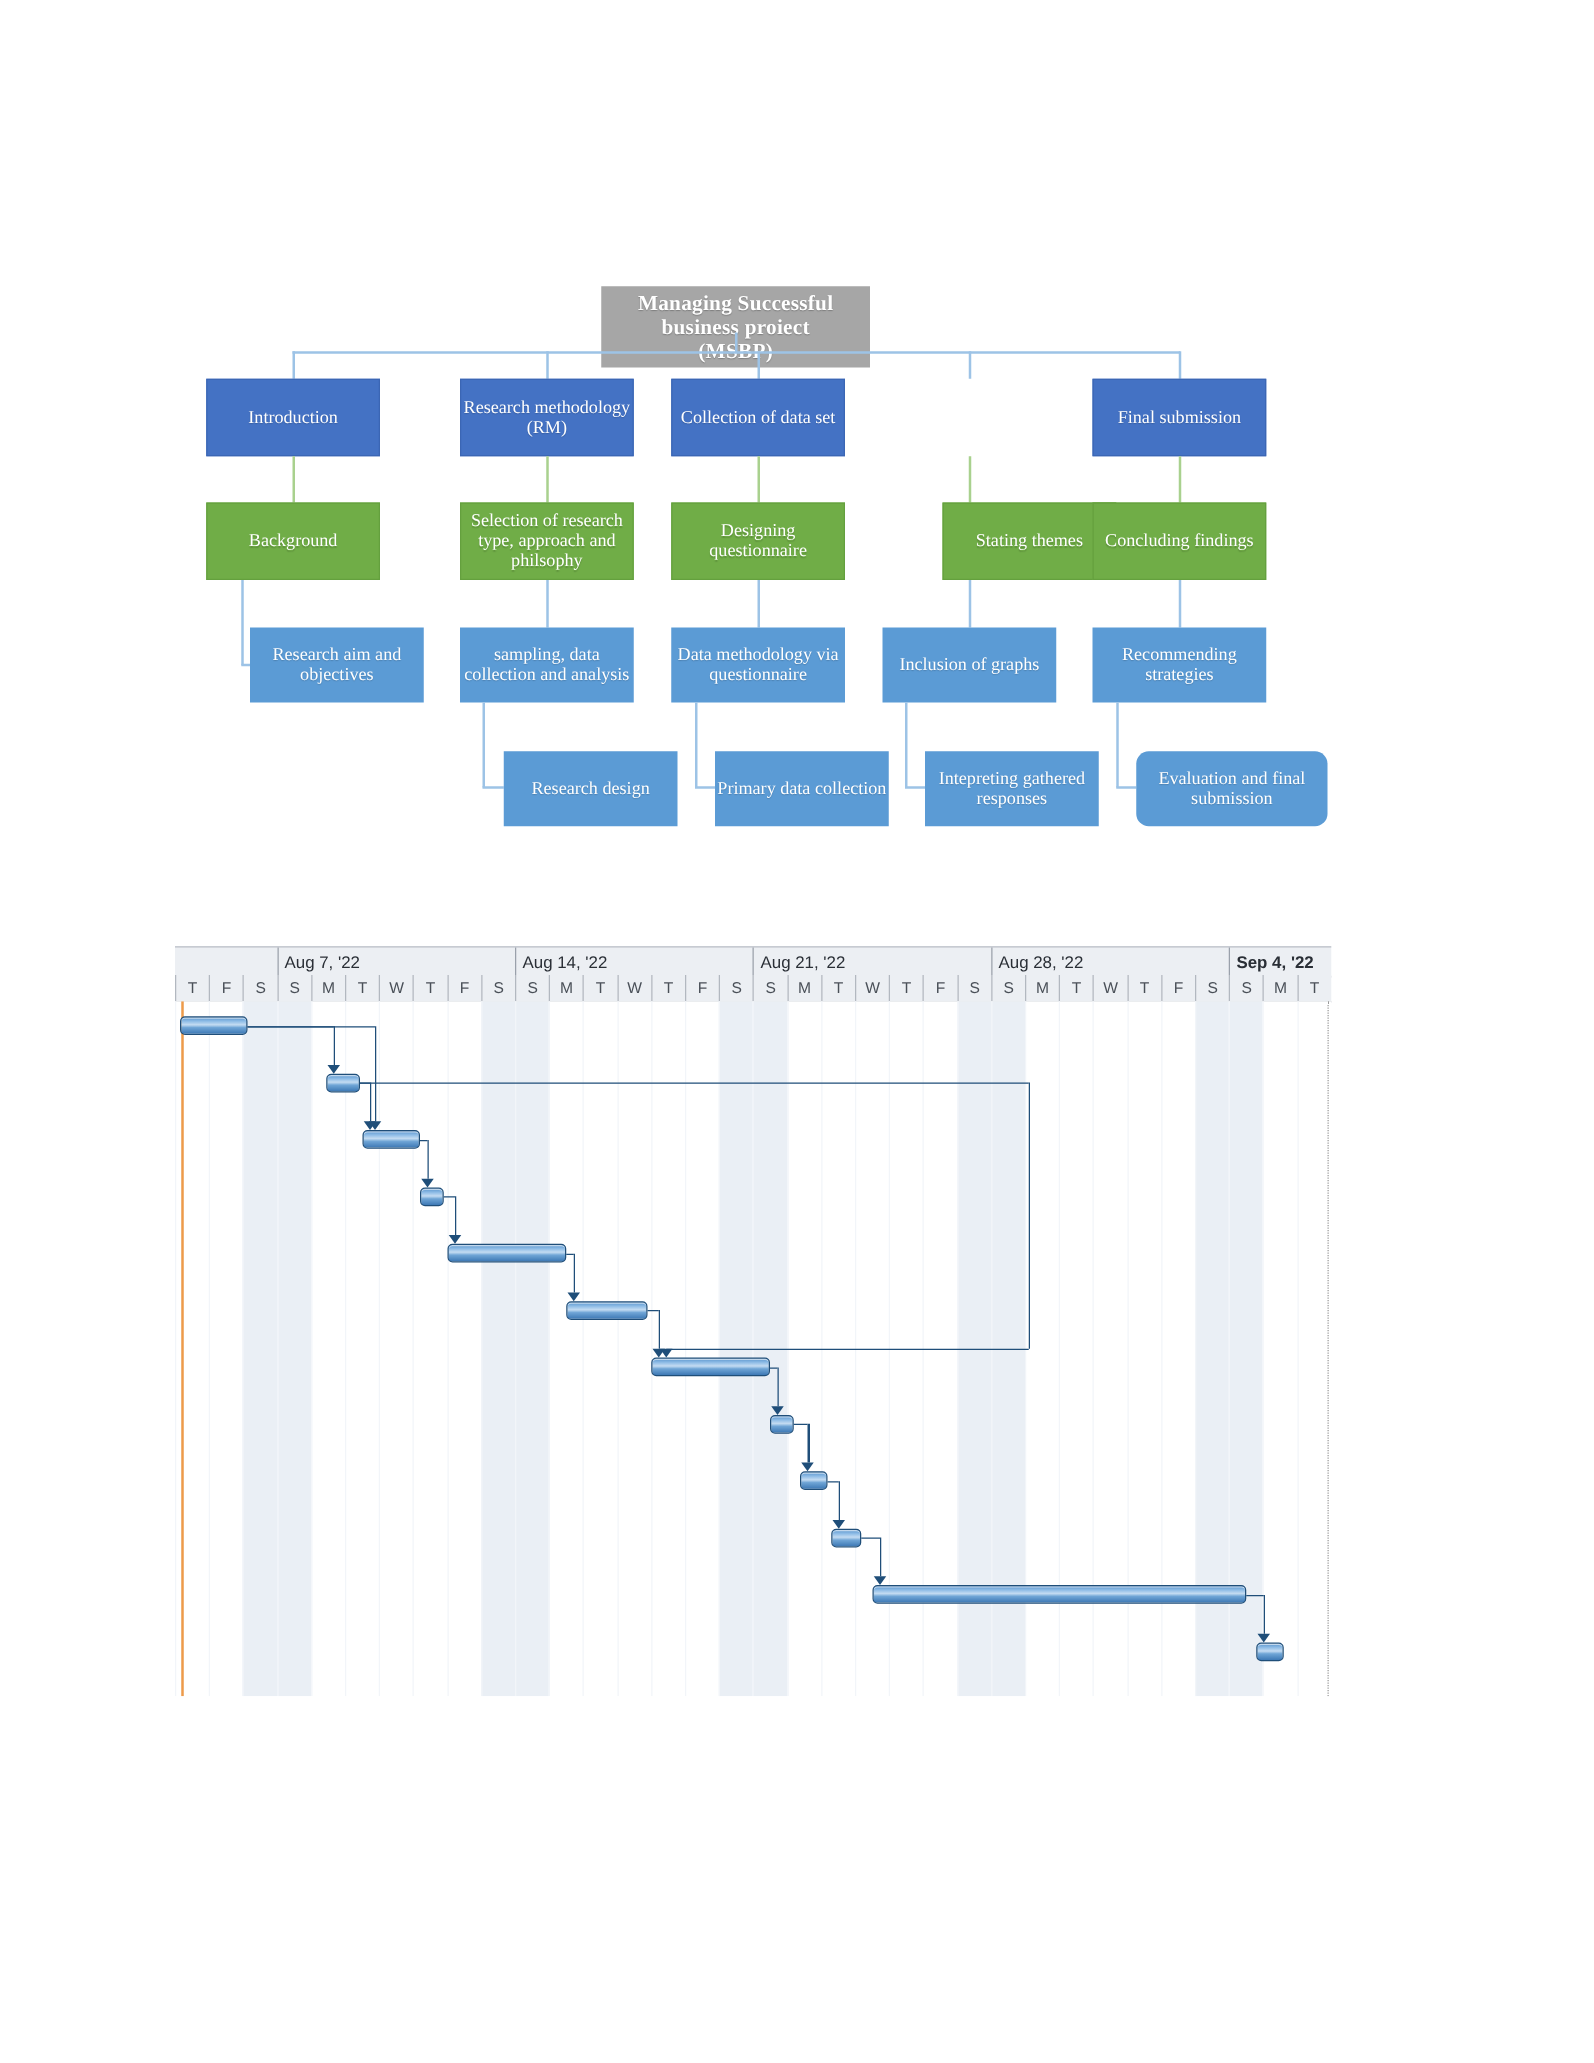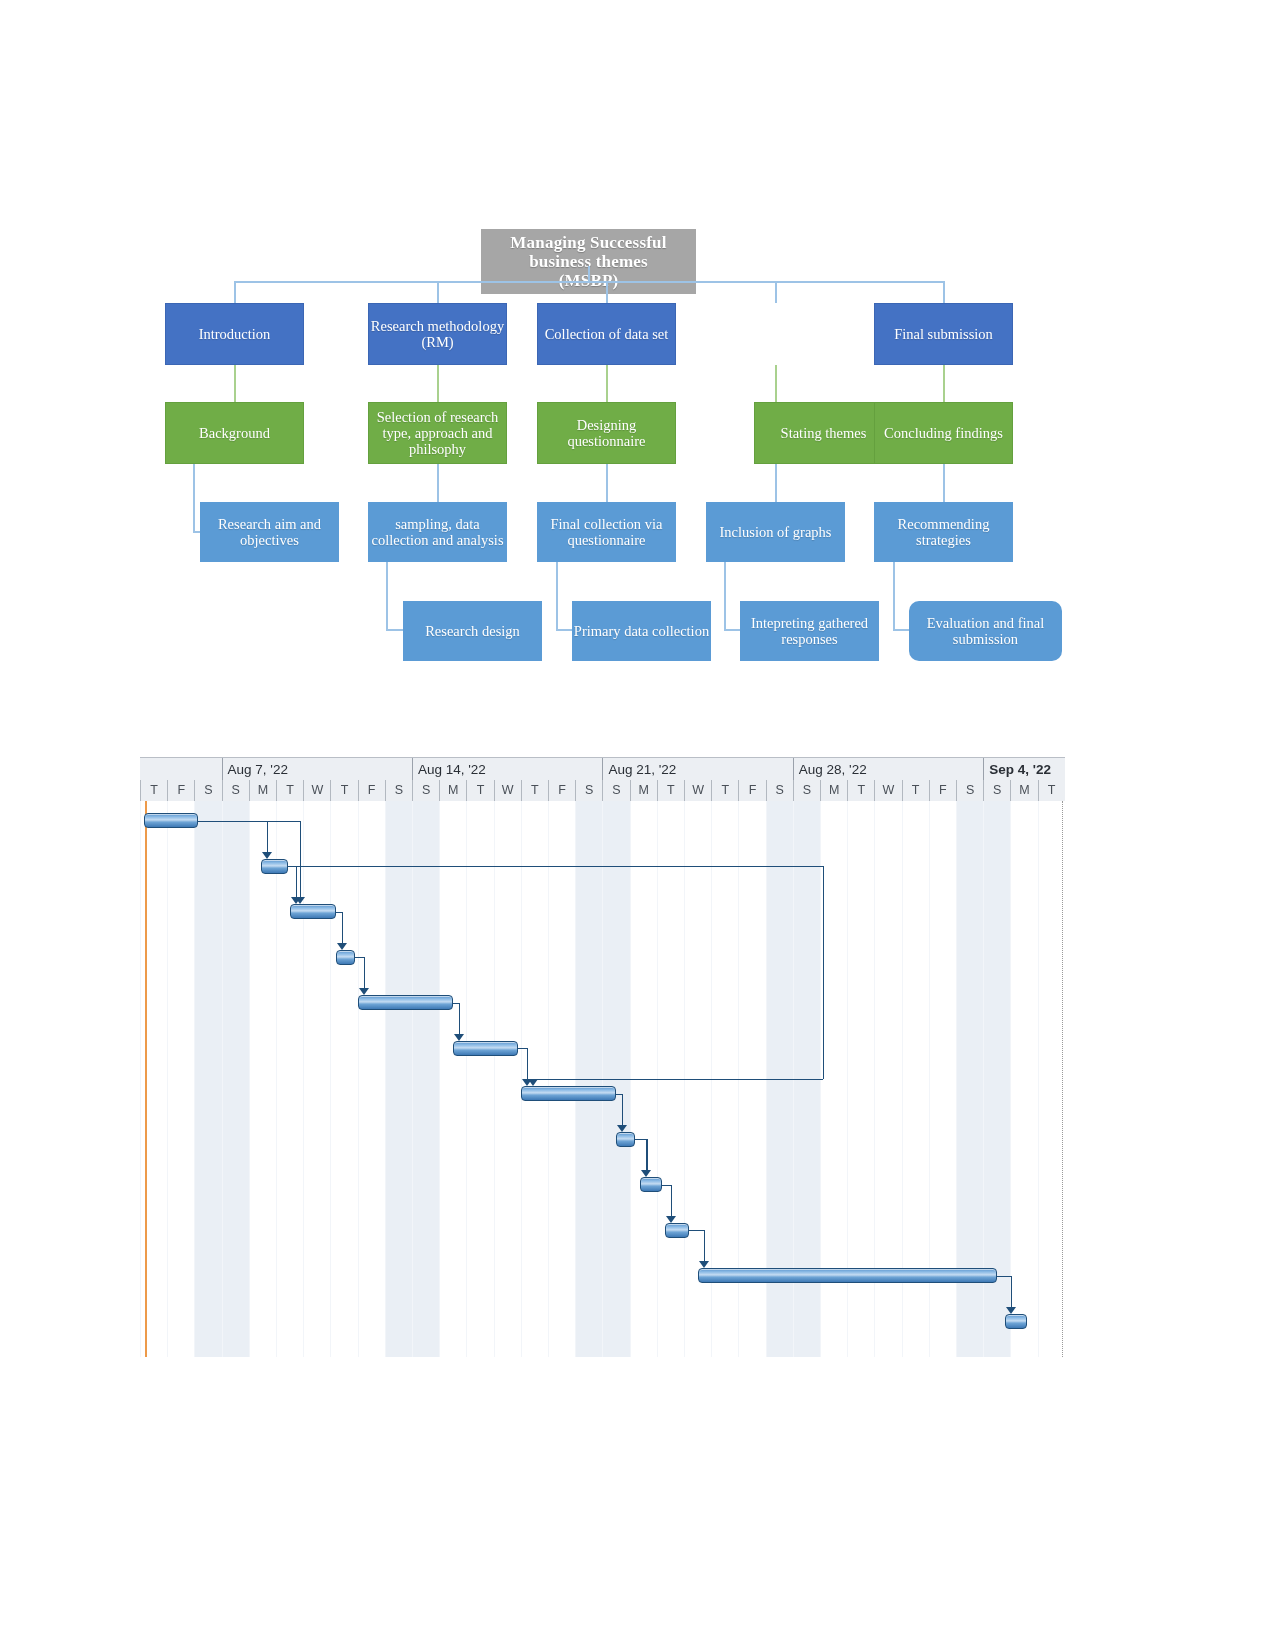--- a/index.html
+++ b/index.html
@@ -51,21 +51,21 @@
   .arrow{position:absolute;width:0;height:0;border-left:5px solid transparent;border-right:5px solid transparent;border-top:7px solid #1f4e79;}
 </style>
 </head>
 <body>
 
 <div id="wbs">
 
   <div class="node n-title" style="left:481px;top:201px;width:215px;height:65px;margin-top:28px;">
     <div style="display:flex;flex-direction:column;">
       <span>Managing Successful</span>
-      <span>business themes</span>
+      <span>business proiect</span>
       <span>(MSBP)</span>
     </div>
   </div>
 
   <div class="lnk v" style="left:588px;top:266px;height:16px;"></div>
 
   <div class="lnk h" style="left:234px;top:281px;width:710px;"></div>
 
   <div class="lnk v" style="left:234px;top:281px;height:22px;"></div>
   <div class="lnk v" style="left:437px;top:281px;height:22px;"></div>
@@ -115,21 +115,21 @@
   <div class="lnk-b v" style="left:775px;top:464px;height:38px;"></div>
   <div class="lnk-b v" style="left:943px;top:464px;height:38px;"></div>
 
   <div class="node n-l3" style="left:200px;top:502px;width:139px;height:60px;">
     <span>Research aim and objectives</span>
   </div>
   <div class="node n-l3" style="left:368px;top:502px;width:139px;height:60px;">
     <span>sampling, data collection and analysis</span>
   </div>
   <div class="node n-l3" style="left:537px;top:502px;width:139px;height:60px;">
-    <span>Final collection via questionnaire</span>
+    <span>Data methodology via questionnaire</span>
   </div>
   <div class="node n-l3" style="left:706px;top:502px;width:139px;height:60px;">
     <span>Inclusion of graphs</span>
   </div>
   <div class="node n-l3" style="left:874px;top:502px;width:139px;height:60px;">
     <span>Recommending strategies</span>
   </div>
 
   <div class="lnk-b v" style="left:386px;top:562px;height:68px;"></div>
   <div class="lnk-b h" style="left:386px;top:629px;width:17px;"></div>

